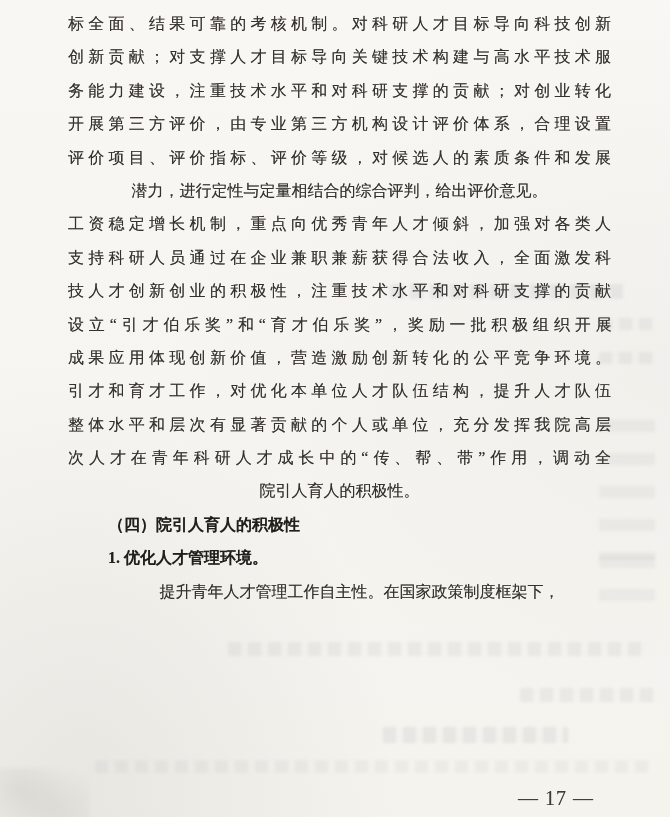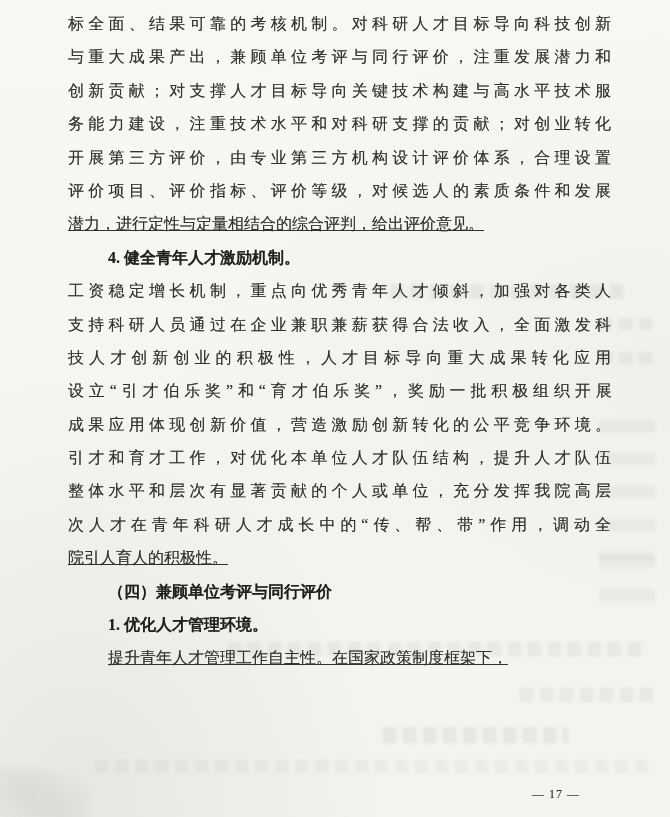--- a/index.html
+++ b/index.html
@@ -15,27 +15,27 @@
   .textblock{
     position:absolute;left:68px;top:7px;width:543px;
     color:#34322e;
     text-shadow:0 0 .5px rgba(52,50,46,.55);
   }
   .line{
     height:33.4px;line-height:33.4px;font-size:16px;
     text-align:justify;text-align-last:justify;
     overflow:visible;
   }
-  .last{text-align:left;text-align-last:auto;text-decoration:underline;}
+  .last{text-align:center;text-align-last:auto;}
   .ind{text-indent:40px;}
   .h{font-weight:bold;color:#211f1b;text-align:left;text-align-last:auto;}
   .tight{letter-spacing:-0.65px;}
   .page-number{
     position:absolute;left:496px;top:787px;width:120px;
-    font-size:12px;letter-spacing:1px;text-align:center;
+    font-size:20px;letter-spacing:1px;text-align:center;
     color:#3c3a35;text-shadow:0 0 .5px rgba(60,58,53,.5);font-family:Liberation Serif, serif;
   }
   
   .bleed{
     position:absolute;filter:blur(1.6px);opacity:.5;border-radius:2px;
     background:repeating-linear-gradient(90deg,rgba(125,128,138,.20) 0 13px,rgba(125,128,138,.02) 13px 20px);
   }
   .b1{left:390px;top:284px;width:235px;height:15px;opacity:.55}
   .b2{left:599px;top:318px;width:56px;height:12px}
   .b3{left:599px;top:352px;width:56px;height:12px}
@@ -62,35 +62,33 @@
   <div class="bleed b4"></div>
   <div class="bleed b10"></div>
   <div class="bleed b5"></div>
   <div class="bleed b6"></div>
   <div class="bleed b7"></div>
   <div class="bleed b8"></div>
   <div class="bleed b9"></div>
 
   <div class="textblock">
     <div class="line">标全面、结果可靠的考核机制。对科研人才目标导向科技创新</div>
-    <div class="line">与重大成果产出，兼顾单位考评与同行评价，注重发展潜力和</div>
     <div class="line">创新贡献；对支撑人才目标导向关键技术构建与高水平技术服</div>
     <div class="line">务能力建设，注重技术水平和对科研支撑的贡献；对创业转化</div>
     <div class="line">开展第三方评价，由专业第三方机构设计评价体系，合理设置</div>
     <div class="line">评价项目、评价指标、评价等级，对候选人的素质条件和发展</div>
     <div class="line last">潜力，进行定性与定量相结合的综合评判，给出评价意见。</div>
-    <div class="line h ind">4. 健全青年人才激励机制。</div>
     <div class="line">工资稳定增长机制，重点向优秀青年人才倾斜，加强对各类人</div>
     <div class="line">支持科研人员通过在企业兼职兼薪获得合法收入，全面激发科</div>
-    <div class="line">技人才创新创业的积极性，人才目标导向重大成果转化应用</div>
+    <div class="line">技人才创新创业的积极性，注重技术水平和对科研支撑的贡献</div>
     <div class="line tight">设立“引才伯乐奖”和“育才伯乐奖”，奖励一批积极组织开展</div>
     <div class="line">成果应用体现创新价值，营造激励创新转化的公平竞争环境。</div>
     <div class="line">引才和育才工作，对优化本单位人才队伍结构，提升人才队伍</div>
     <div class="line">整体水平和层次有显著贡献的个人或单位，充分发挥我院高层</div>
     <div class="line">次人才在青年科研人才成长中的“传、帮、带”作用，调动全</div>
     <div class="line last">院引人育人的积极性。</div>
-    <div class="line h ind">（四）兼顾单位考评与同行评价</div>
+    <div class="line h ind">（四）院引人育人的积极性</div>
     <div class="line h ind">1. 优化人才管理环境。</div>
     <div class="line ind last">提升青年人才管理工作自主性。在国家政策制度框架下，</div>
   </div>
 
   <div class="page-number">— 17 —</div>
 </div>
 
 </body></html>

